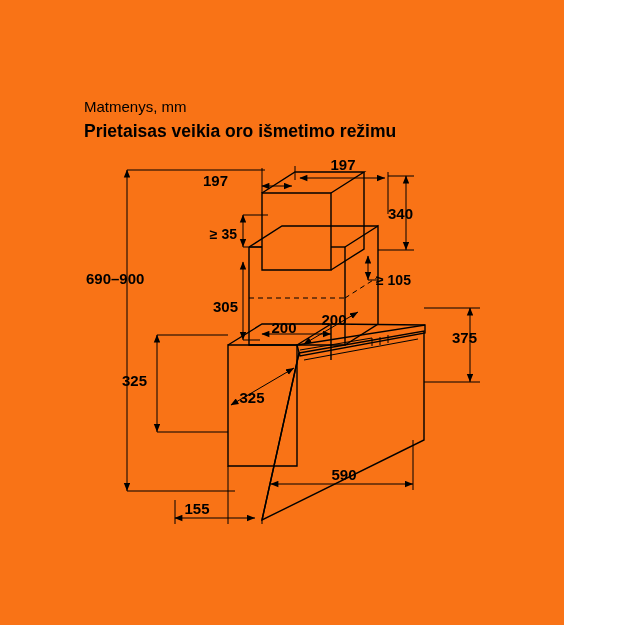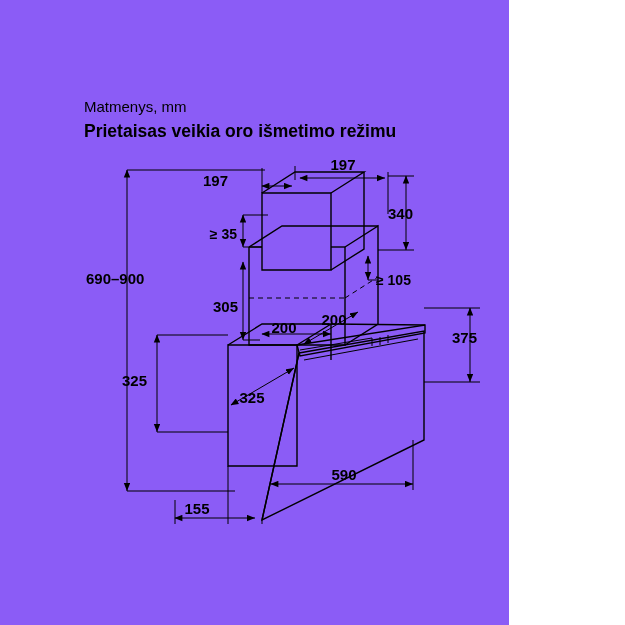--- a/index.html
+++ b/index.html
@@ -8,23 +8,23 @@
     background: #ffffff;
   }
   body {
     width: 625px;
     height: 625px;
     overflow: hidden;
     font-family: "Liberation Sans", sans-serif;
   }
   #page {
     position: relative;
-    width: 509px;
+    width: 564px;
     height: 625px;
-    background: #8b5cf6;
+    background: #f97316;
   }
   #diagram-svg {
     position: absolute;
     left: 0;
     top: 0;
   }
   .ttl-small {
     font-size: 15px;
     font-weight: normal;
     fill: #000000;

